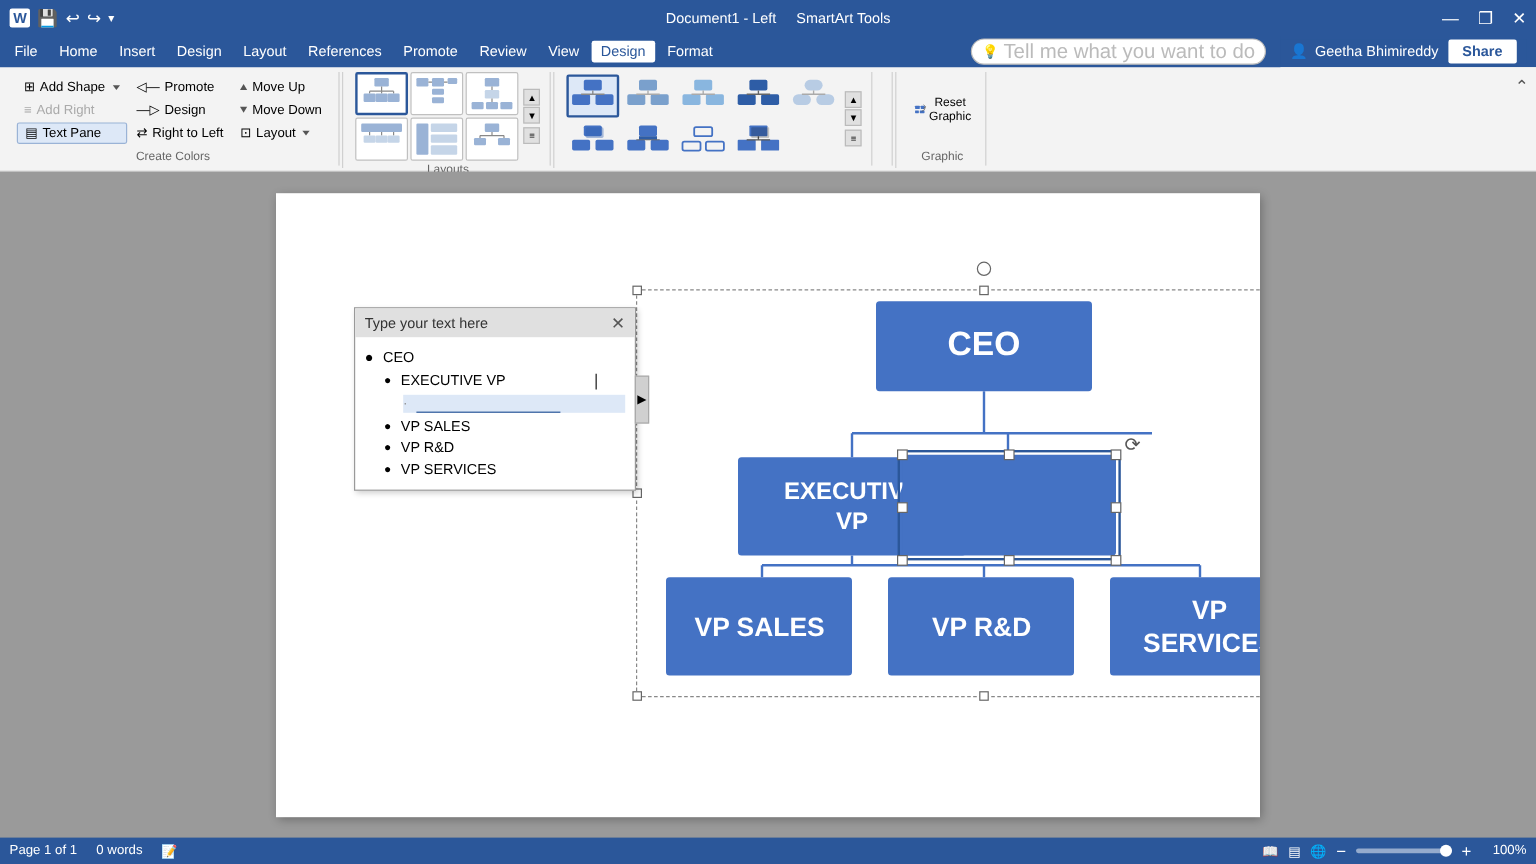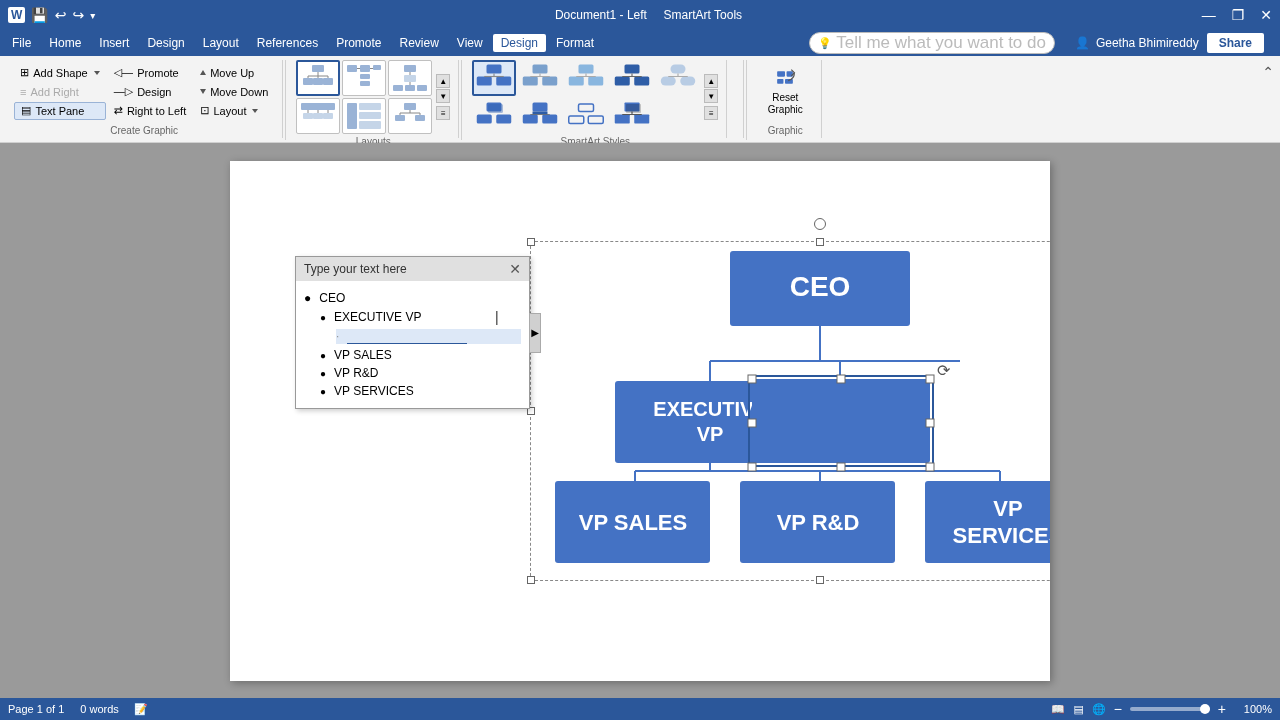--- a/index.html
+++ b/index.html
@@ -55,21 +55,21 @@
     
     .change-colors-btn {
       display: flex; flex-direction: column; align-items: center; justify-content: center;
       width: 52px; height: 56px; cursor: pointer; border-radius: 3px; font-size: 10px; gap: 2px; padding: 4px;
     }
     .color-circles { display: flex; gap: 2px; }
     .color-circle { width: 10px; height: 10px; border-radius: 50%; }
 
     
     .reset-btn {
-      display: flex; flex-direction: column; align-items: center; justify-content: center;
+      display: flex; align-items: center; justify-content: center;
       width: 56px; height: 56px; cursor: pointer; border-radius: 3px; font-size: 10px; gap: 2px; padding: 4px;
     }
 
     
     .tell-me-bar {
       display: flex; align-items: center; gap: 4px; padding: 0 8px;
       background: white; border: 1px solid #bbb; border-radius: 20px;
       margin: 0 8px; height: 22px; font-size: 11px; color: #666; min-width: 200px; cursor: text;
     }
 
@@ -223,21 +223,21 @@
             <span style="display:inline-block; border-left:3px solid transparent; border-right:3px solid transparent; border-top:5px solid #555;"></span>
             <span>Move Down</span>
           </div>
           <div class="rb-btn-small">
             <span>⊡</span>
             <span>Layout</span>
             <span class="chevron-down"></span>
           </div>
         </div>
       </div>
-      <div class="ribbon-group-label">Create Graphic</div>
+      <div class="ribbon-group-label">Create Colors</div>
     </div>
 
     <div class="divider"></div>
 
     <div class="ribbon-group">
       <div class="ribbon-group-items" style="gap:3px;">
 
         <div style="display:flex; gap:2px; align-items:center;">
           <div style="display:flex; flex-direction:column; gap:2px;">
 
@@ -418,21 +418,20 @@
             </div>
           </div>
 
           <div style="display:flex; flex-direction:column; gap:1px; margin-left:2px;">
             <div class="scroll-arrow">▲</div>
             <div class="scroll-arrow">▼</div>
             <div class="scroll-arrow" style="margin-top:2px;">≡</div>
           </div>
         </div>
       </div>
-      <div class="ribbon-group-label">SmartArt Styles</div>
     </div>
 
     <div class="ribbon-group">
       <div class="ribbon-group-label" style="font-size:10px; color:#666; margin-top:auto; padding-top:2px;"></div>
     </div>
 
     <div class="divider"></div>
 
     <div class="ribbon-group">
       <div class="ribbon-group-items" style="align-items:center;">

